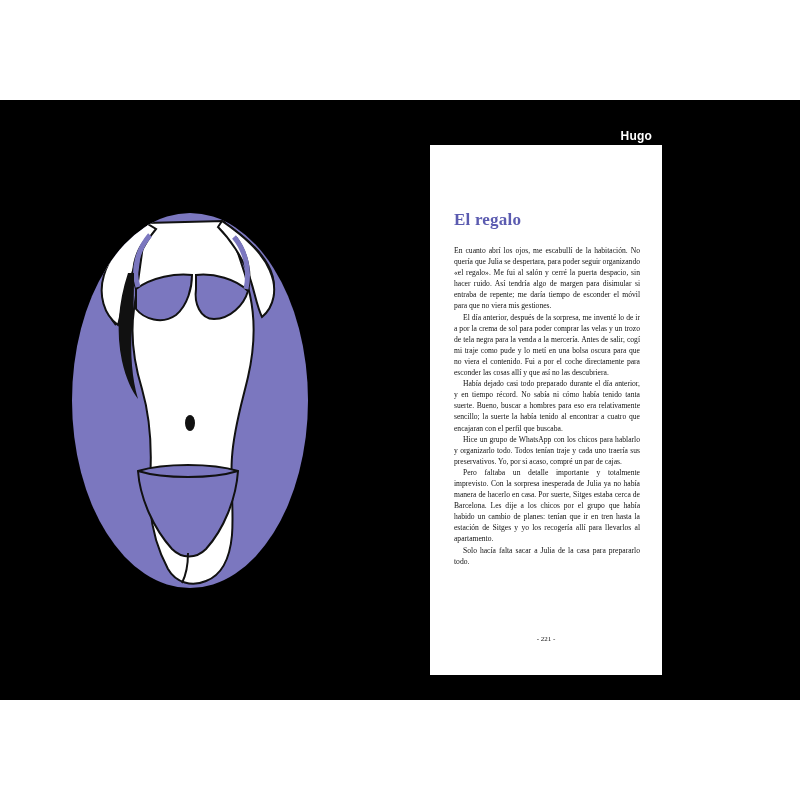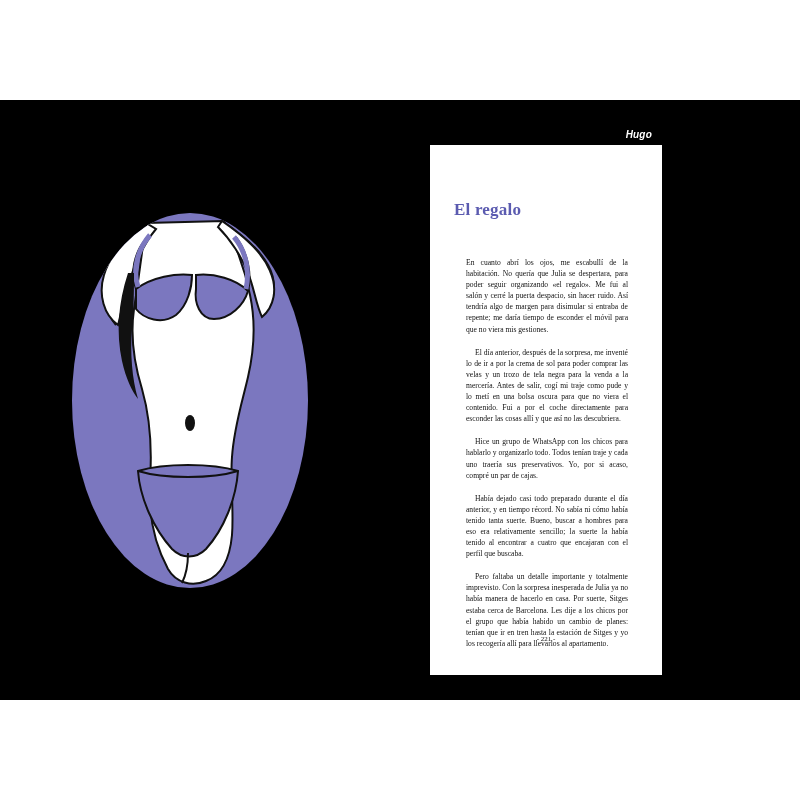--- a/index.html
+++ b/index.html
@@ -48,47 +48,46 @@
     width: 232px;
     height: 530px;
     background: #ffffff;
   }
   #running-head {
     position: absolute;
     right: 10px;
     top: -16px;
     color: #ffffff;
     font-family: "Liberation Sans", sans-serif;
-    font-size: 10px;
+    font-size: 12px;
     font-weight: bold;
     letter-spacing: 0.2px;
-    font-style: italic;
   }
   #chapter-title {
     position: absolute;
     left: 24px;
-    top: 55px;
+    top: 65px;
     color: #5b5bb0;
     font-family: "Liberation Serif", serif;
     font-size: 17px;
     font-weight: bold;
     letter-spacing: 0.2px;
   }
   #body-text {
     position: absolute;
     left: 24px;
     top: 100px;
     width: 186px;
     color: #111111;
     font-size: 7.6px;
     line-height: 11.1px;
     text-align: justify;
   }
   #body-text p {
-    margin: 12px;
+    margin: 0;
     text-indent: 9px;
   }
   #body-text p.first {
     text-indent: 0;
   }
   #folio {
     position: absolute;
     left: 0;
     top: 490px;
     width: 232px;
@@ -172,21 +171,22 @@
         </div>
       </div>
     </div>
 
     <div id="right-page">
       <div id="running-head">Hugo</div>
       <div id="chapter-title">El regalo</div>
       <div id="body-text">
         <p class="first">En cuanto abrí los ojos, me escabullí de la habitación. No quería que Julia se despertara, para poder seguir organizando «el regalo». Me fui al salón y cerré la puerta despacio, sin hacer ruido. Así tendría algo de margen para disimular si entraba de repente; me daría tiempo de esconder el móvil para que no viera mis gestiones.</p>
         <p>El día anterior, después de la sorpresa, me inventé lo de ir a por la crema de sol para poder comprar las velas y un trozo de tela negra para la venda a la mercería. Antes de salir, cogí mi traje como pude y lo metí en una bolsa oscura para que no viera el contenido. Fui a por el coche directamente para esconder las cosas allí y que así no las descubriera.</p>
+        <p>Había dejado casi todo preparado durante el día anterior, y en tiempo récord. No sabía ni cómo había tenido tanta suerte. Bueno, buscar a hombres para eso era relativamente sencillo; la suerte la había tenido al encontrar a cuatro que encajaran con el perfil que buscaba.</p>
         <p>Hice un grupo de WhatsApp con los chicos para hablarlo y organizarlo todo. Todos tenían traje y cada uno traería sus preservativos. Yo, por si acaso, compré un par de cajas.</p>
-        <p>Había dejado casi todo preparado durante el día anterior, y en tiempo récord. No sabía ni cómo había tenido tanta suerte. Bueno, buscar a hombres para eso era relativamente sencillo; la suerte la había tenido al encontrar a cuatro que encajaran con el perfil que buscaba.</p>
         <p>Pero faltaba un detalle importante y totalmente imprevisto. Con la sorpresa inesperada de Julia ya no había manera de hacerlo en casa. Por suerte, Sitges estaba cerca de Barcelona. Les dije a los chicos por el grupo que había habido un cambio de planes: tenían que ir en tren hasta la estación de Sitges y yo los recogería allí para llevarlos al apartamento.</p>
+        <p>Solo hacía falta sacar a Julia de la casa para prepararlo todo.</p>
       </div>
       <div id="folio">- 221 -</div>
     </div>
 
   </div>
 </div>
 
 </body></html>

